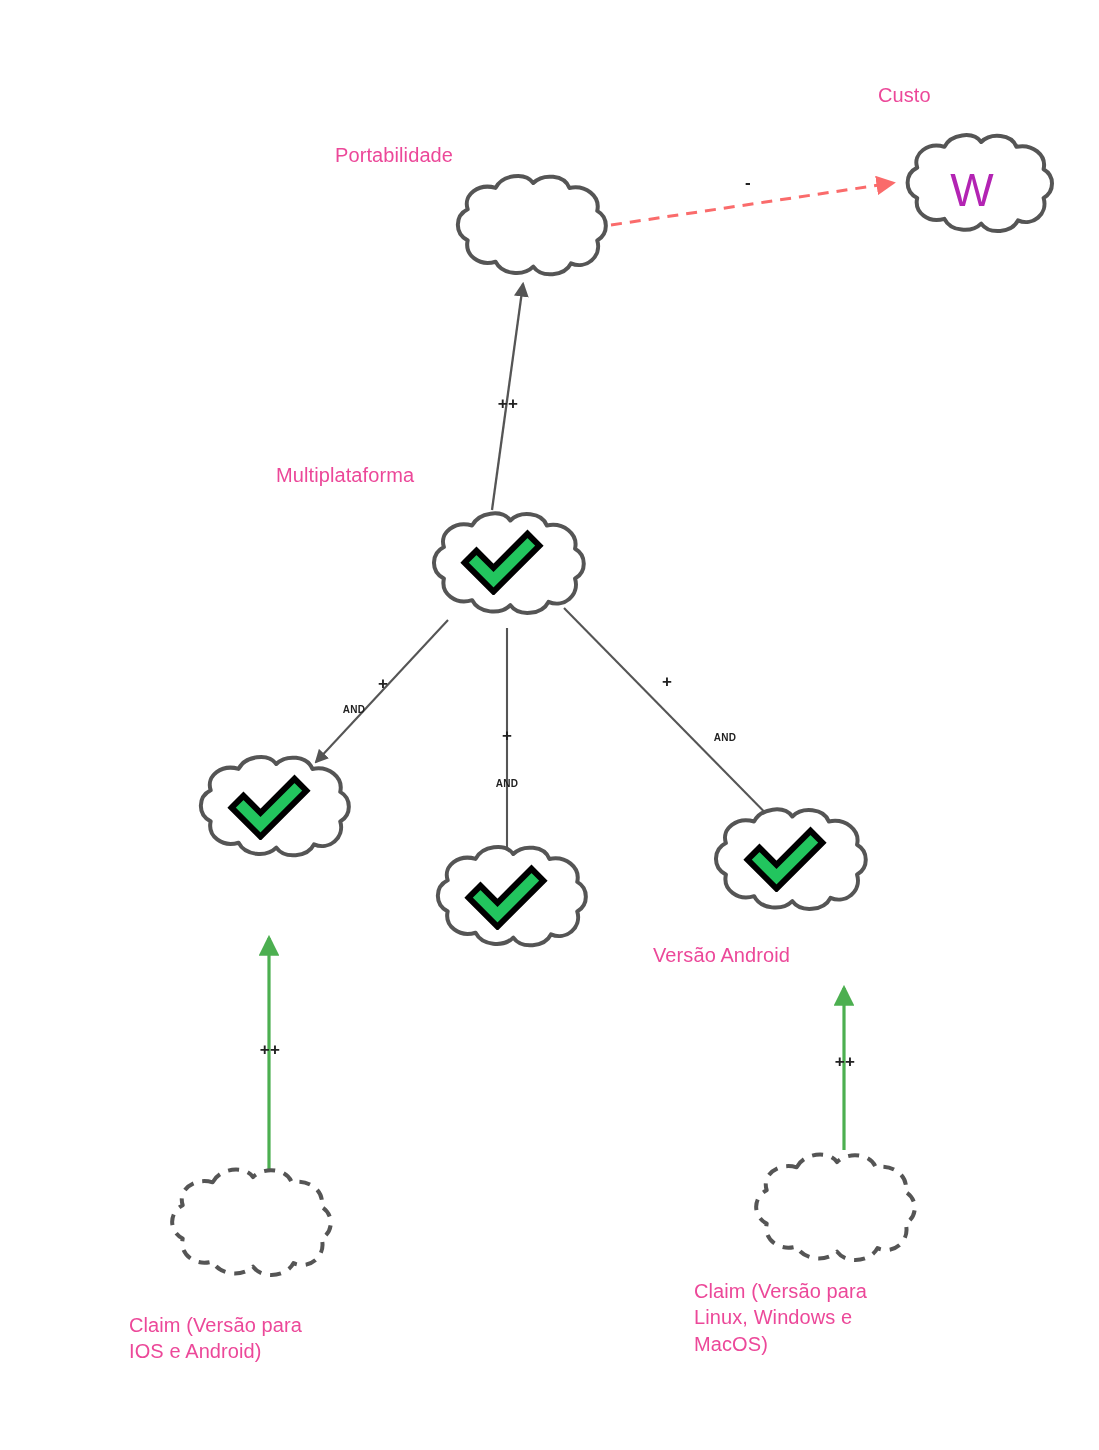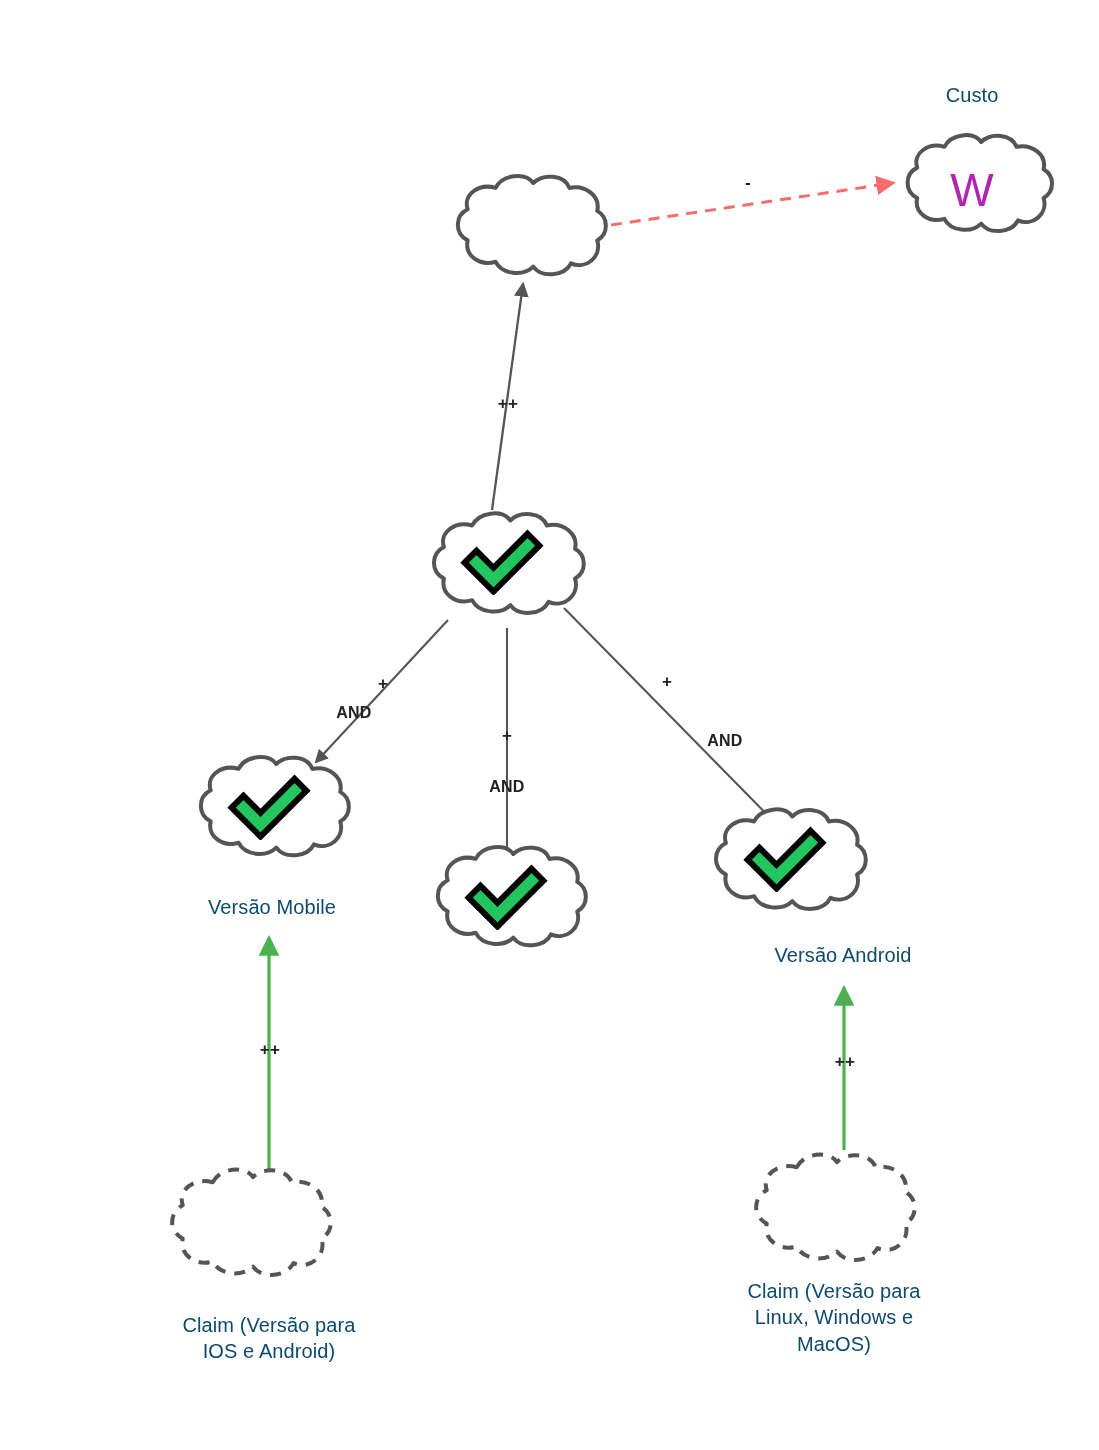--- a/index.html
+++ b/index.html
@@ -25,30 +25,30 @@
     position: absolute;
     top: 0;
     left: 0;
     width: 1099px;
     height: 1450px;
   }
   .node-label {
     position: absolute;
     font-family: "Liberation Sans", sans-serif;
     font-size: 20px;
-    color: #0c4a6e;
-    text-align: center;
+    color: #ec4899;
+    text-align: left;
     line-height: 1.32;
     white-space: pre-line;
     letter-spacing: 0.1px;
   }
   .edge-label {
     position: absolute;
     font-family: "Liberation Sans", sans-serif;
-    font-size: 16px;
+    font-size: 10px;
     font-weight: bold;
     color: #222222;
     text-align: center;
     letter-spacing: 0.2px;
   }
   .edge-label.sign {
     font-size: 17px;
     font-weight: bold;
   }
   .edge-label.sign-minus {
@@ -167,23 +167,24 @@
       <use href="#cloud-shape-dashed" x="161" y="1163" width="177" height="116"></use>
     </g>
 
     <g>
       <use href="#cloud-shape-dashed" x="745" y="1148" width="177" height="116"></use>
     </g>
   </svg>
 
   <div class="node-label" style="left:878px; top:82px; width:188px;">Custo</div>
 
-
-
-  <div class="node-label" style="left:136px; top:894px; width:272px;">Versão Mobile</div>
+  <div class="node-label" style="left:335px; top:142px; width:285px;">Portabilidade</div>
+
+  <div class="node-label" style="left:276px; top:462px; width:285px;">Multiplataforma</div>
+
 
 
   <div class="node-label" style="left:653px; top:942px; width:380px;">Versão Android</div>
 
   <div class="node-label" style="left:129px; top:1312px; width:280px;">Claim (Versão para
 IOS e Android)</div>
 
   <div class="node-label" style="left:694px; top:1278px; width:280px;">Claim (Versão para
 Linux, Windows e
 MacOS)</div>

